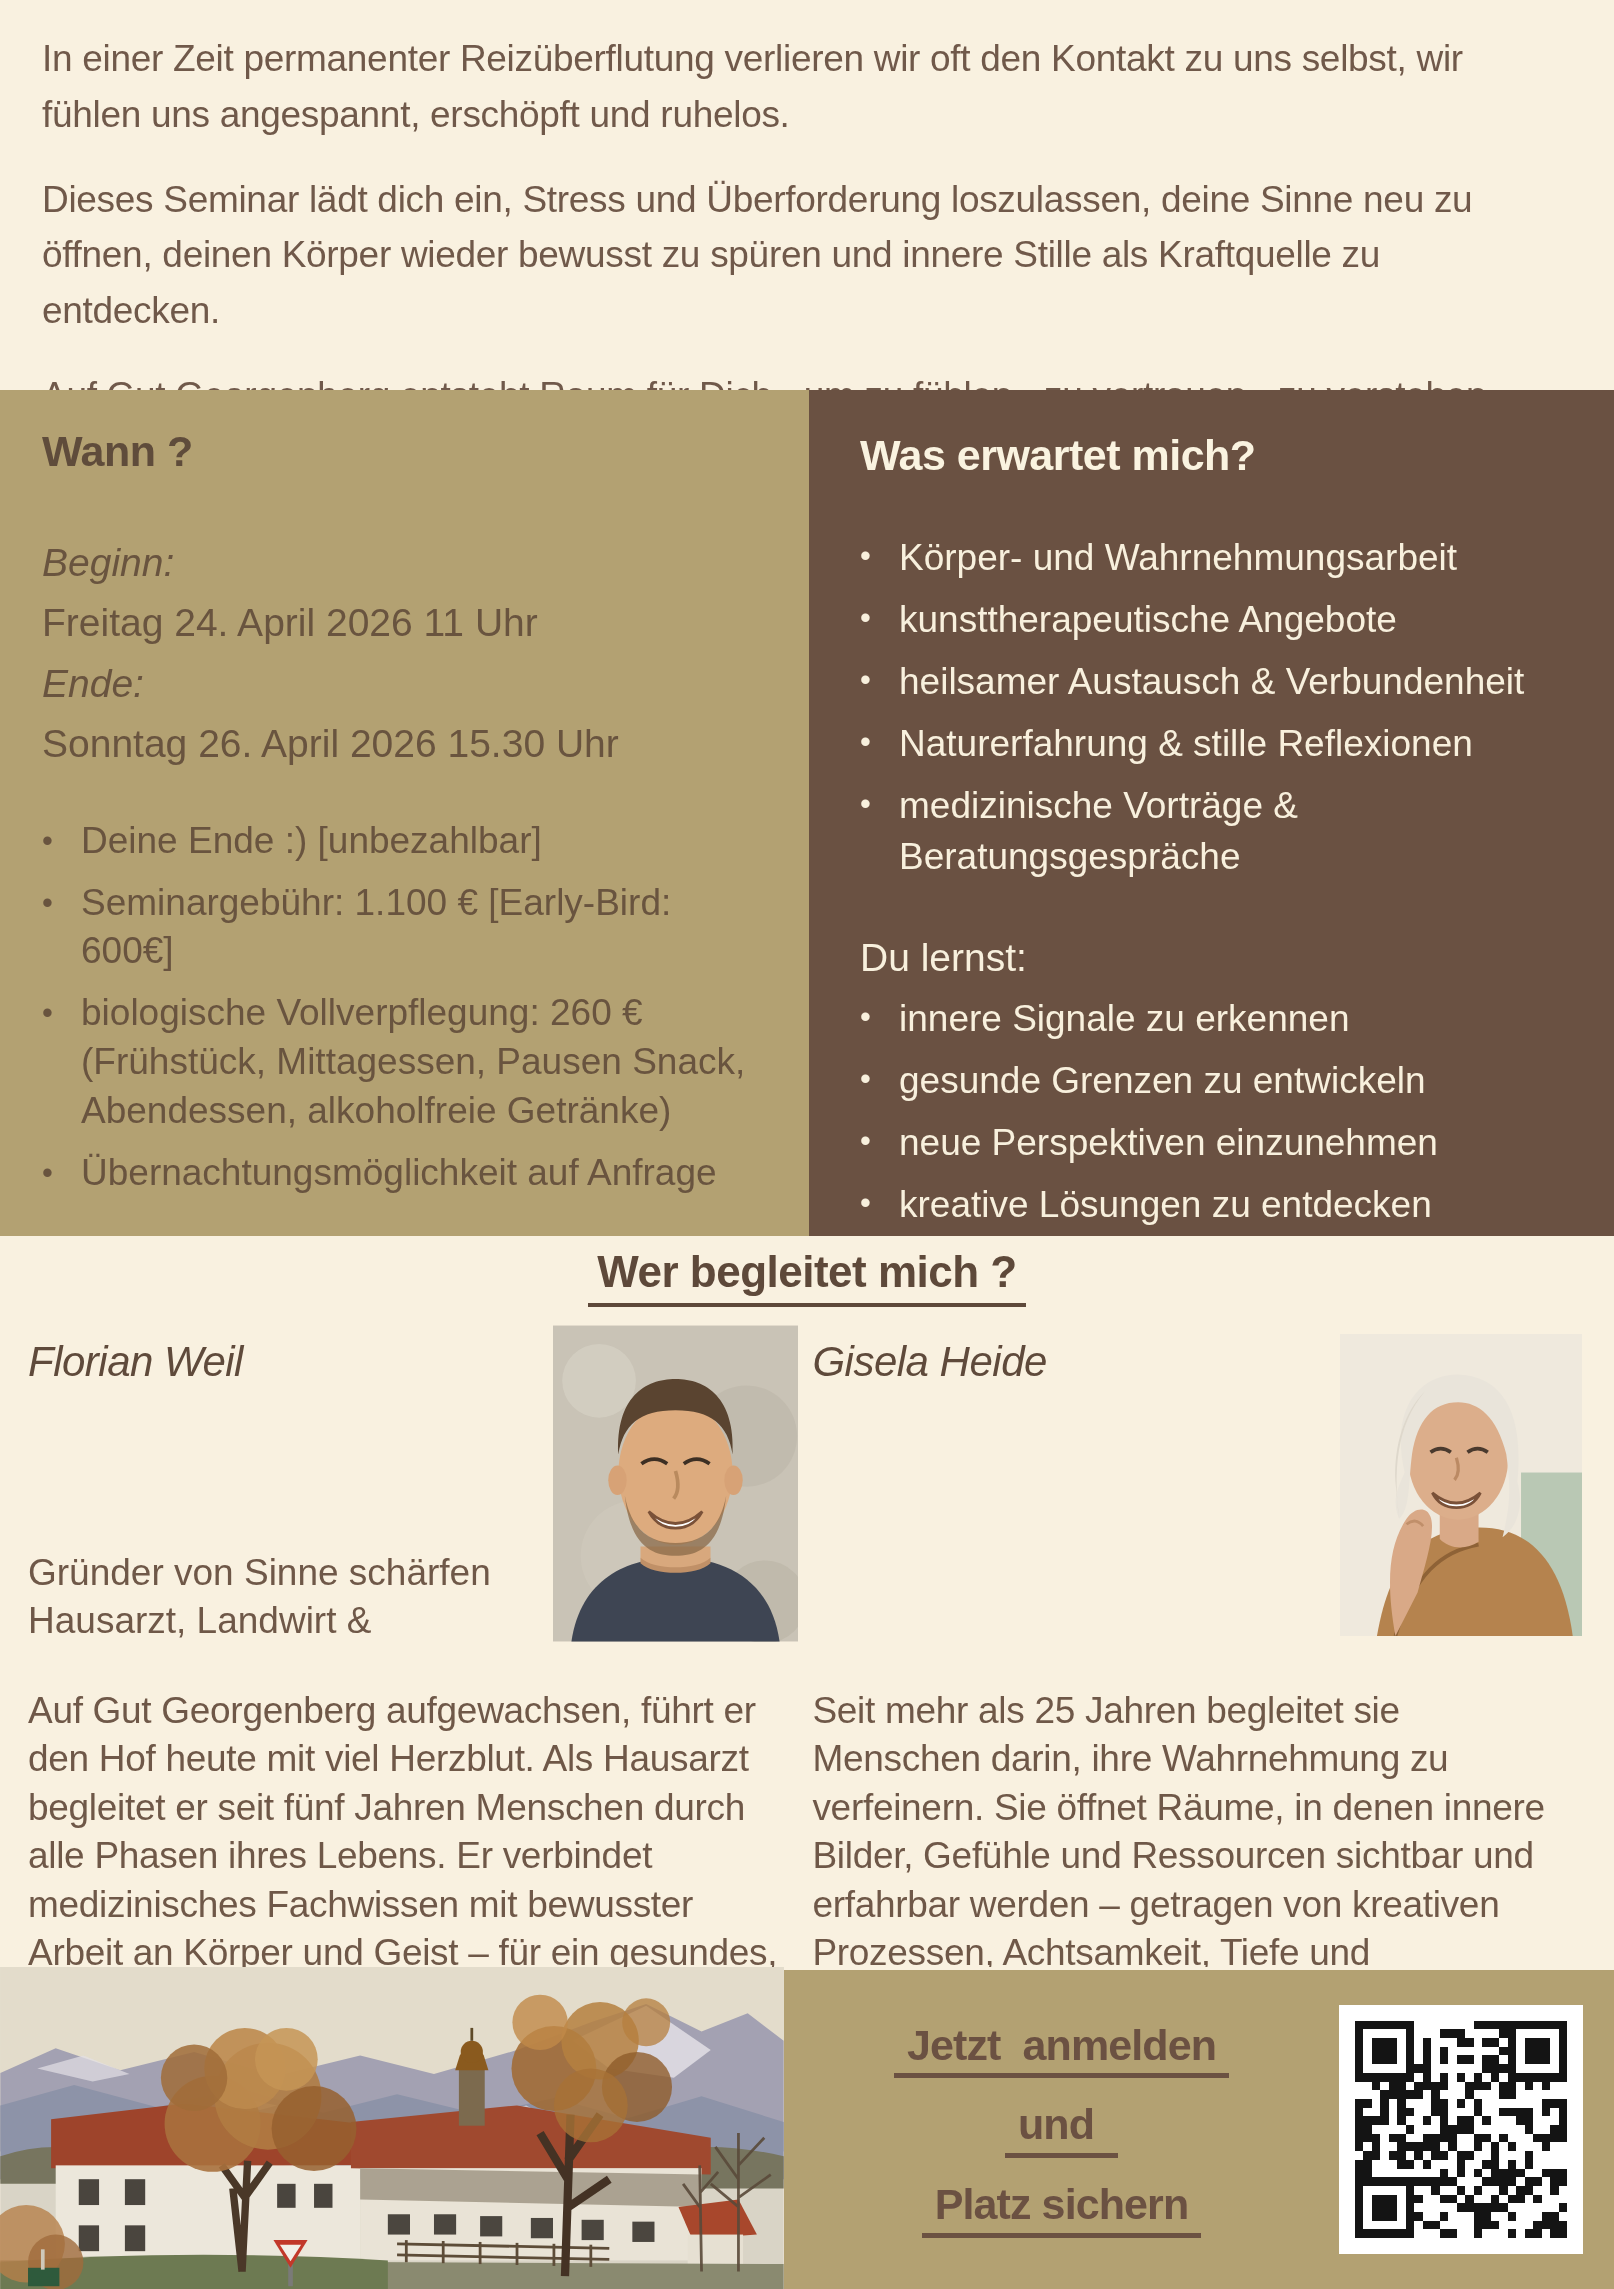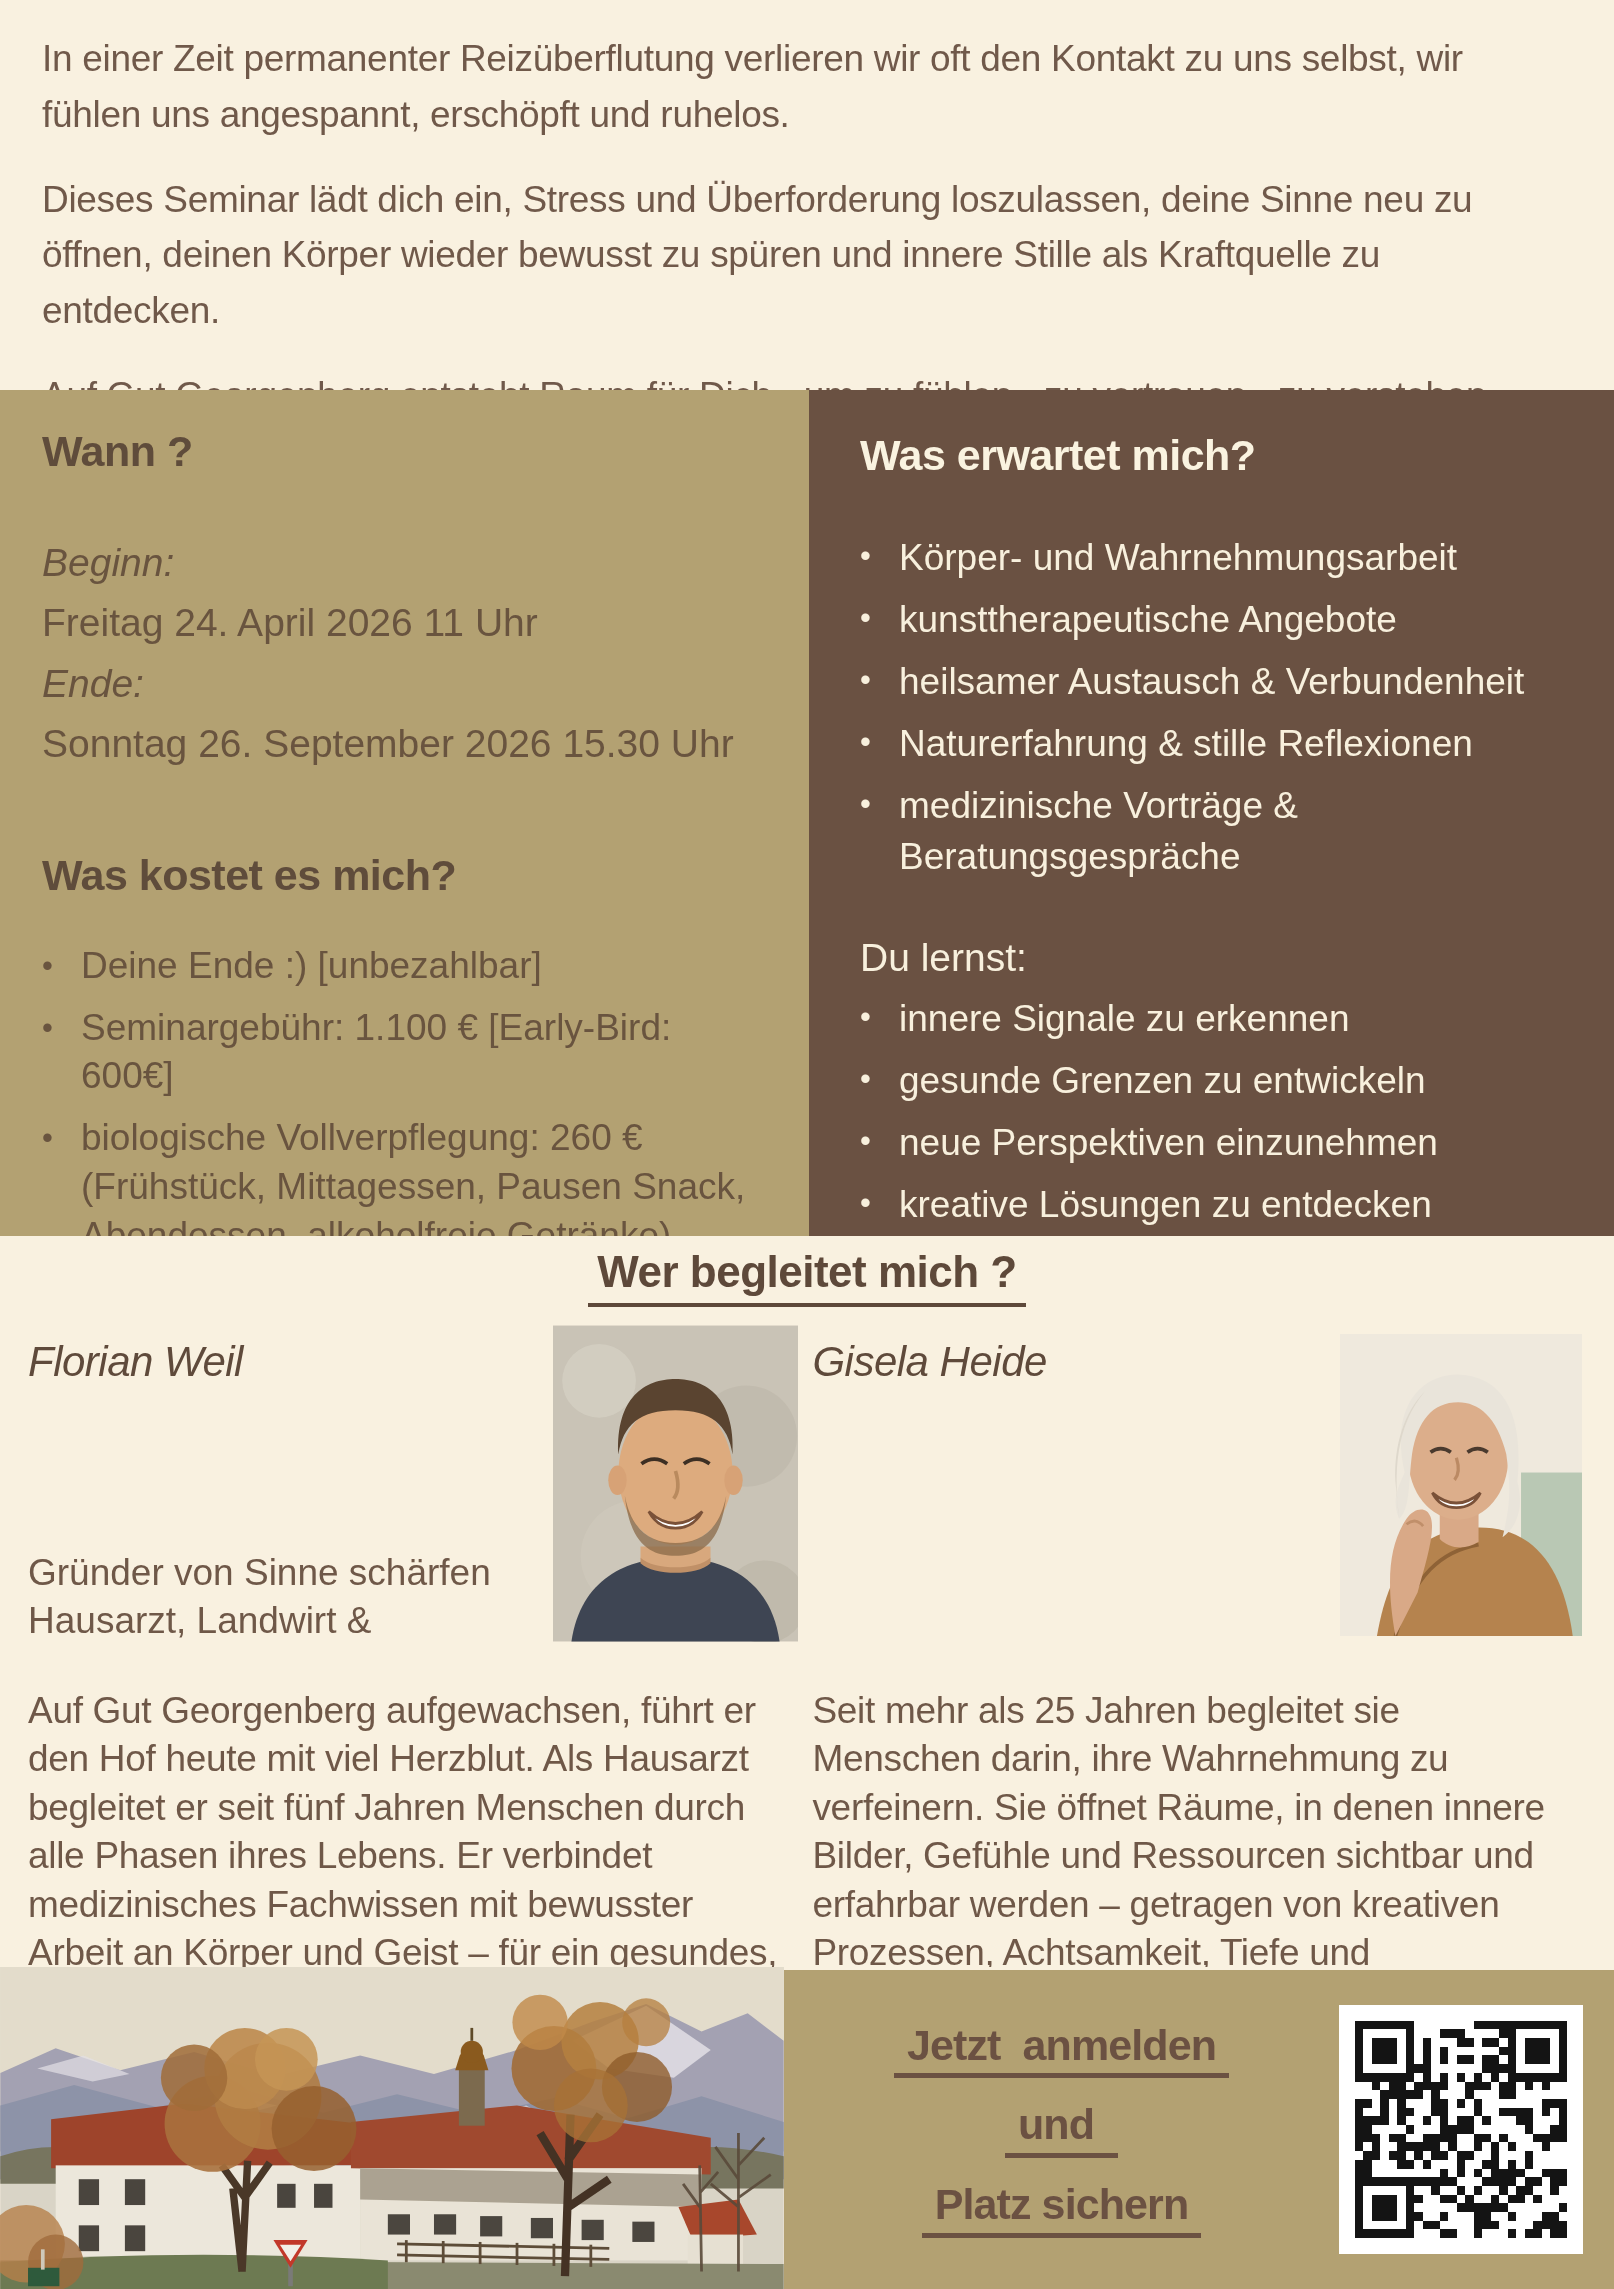--- a/index.html
+++ b/index.html
@@ -173,24 +173,23 @@
 
 <section class="columns">
 
   <div class="col-left">
     <h2>Wann ?</h2>
 
     <div class="when-block">
       <div class="lbl">Beginn:</div>
       <div>Freitag 24. April 2026 11 Uhr</div>
       <div class="lbl">Ende:</div>
-      <div>Sonntag 26. September 2026 15.30 Uhr</div>
+      <div>Sonntag 26. April 2026 15.30 Uhr</div>
     </div>
 
-    <h2 class="cost-heading">Was kostet es mich?</h2>
 
     <ul class="plain">
         <li>
         <span class="blt">•</span>
         <span class="txt">Deine Ende :) [unbezahlbar]</span>
       </li>
         <li>
         <span class="blt">•</span>
         <span class="txt">Seminargebühr: 1.100 € [Early-Bird: 600€]</span>
       </li>

